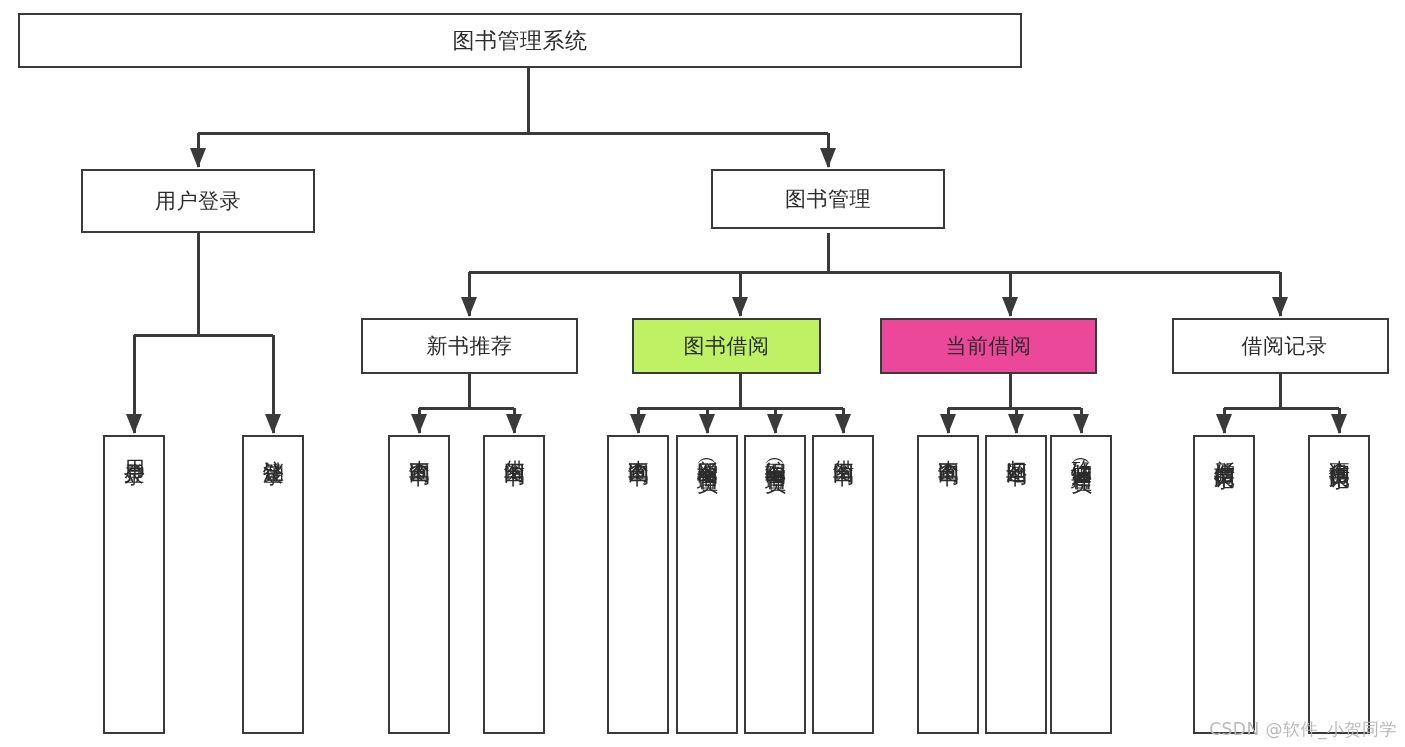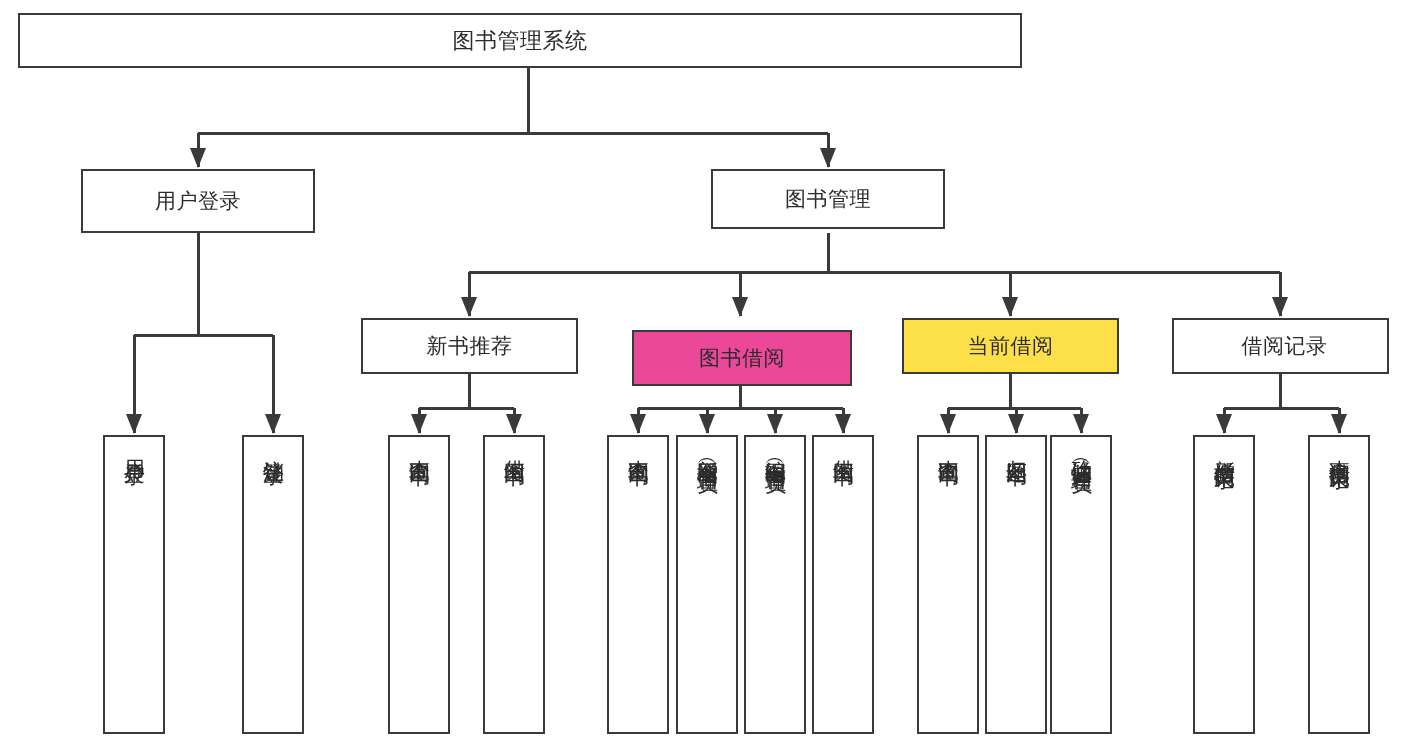--- a/index.html
+++ b/index.html
@@ -138,24 +138,24 @@
       </div>
       <div class="node horizontal" style="left: 81px; top: 169px; width: 234px; height: 64px; border-color: rgb(58, 58, 58); background: rgb(255, 255, 255);">
         <span class="label" style="color: rgb(43, 43, 43);">用户登录</span>
       </div>
       <div class="node horizontal" style="left: 711px; top: 169px; width: 234px; height: 60px; border-color: rgb(58, 58, 58); background: rgb(255, 255, 255);">
         <span class="label" style="color: rgb(43, 43, 43);">图书管理</span>
       </div>
       <div class="node horizontal" style="left: 361px; top: 318px; width: 217px; height: 56px; border-color: rgb(58, 58, 58); background: rgb(255, 255, 255);">
         <span class="label" style="color: rgb(43, 43, 43);">新书推荐</span>
       </div>
-      <div class="node horizontal" style="left: 632px; top: 318px; width: 220px; height: 56px; border-color: rgb(58, 58, 58); background: #ec4899; margin-top: 12px;">
+      <div class="node horizontal" style="left: 632px; top: 318px; width: 189px; height: 56px; border-color: rgb(58, 58, 58); background: #bef264;">
         <span class="label" style="color: rgb(43, 43, 43);">图书借阅</span>
       </div>
-      <div class="node horizontal" style="left: 902px; top: 318px; width: 217px; height: 56px; border-color: rgb(58, 58, 58); background: #fde047;">
+      <div class="node horizontal" style="left: 880px; top: 318px; width: 217px; height: 56px; border-color: rgb(58, 58, 58); background: #ec4899;">
         <span class="label" style="color: rgb(43, 43, 43);">当前借阅</span>
       </div>
       <div class="node horizontal" style="left: 1172px; top: 318px; width: 217px; height: 56px; border-color: rgb(58, 58, 58); background: rgb(255, 255, 255);">
         <span class="label" style="color: rgb(43, 43, 43); margin-left: 8px;">借阅记录</span>
       </div>
       <div class="node vertical" style="left: 103px; top: 435px; width: 62px; height: 299px; border-color: rgb(58, 58, 58); background: rgb(255, 255, 255);">
         <span class="label" style="color: rgb(43, 43, 43);">用户登录</span>
       </div>
       <div class="node vertical" style="left: 242px; top: 435px; width: 62px; height: 299px; border-color: rgb(58, 58, 58); background: rgb(255, 255, 255);">
         <span class="label" style="color: rgb(43, 43, 43);">注销登录</span>
@@ -187,13 +187,14 @@
       <div class="node vertical" style="left: 1050px; top: 435px; width: 62px; height: 299px; border-color: rgb(58, 58, 58); background: rgb(255, 255, 255);">
         <span class="label" style="color: rgb(43, 43, 43);">确认归还（管理员）</span>
       </div>
       <div class="node vertical" style="left: 1193px; top: 435px; width: 62px; height: 299px; border-color: rgb(58, 58, 58); background: rgb(255, 255, 255);">
         <span class="label" style="color: rgb(43, 43, 43);">新增借阅记录</span>
       </div>
       <div class="node vertical" style="left: 1308px; top: 435px; width: 62px; height: 299px; border-color: rgb(58, 58, 58); background: rgb(255, 255, 255);">
         <span class="label" style="color: rgb(43, 43, 43);">查询借阅记录</span>
       </div>
     </div>
+  <div class="watermark">CSDN @软件_小贺同学</div>
 </div>
 
 </body></html>

